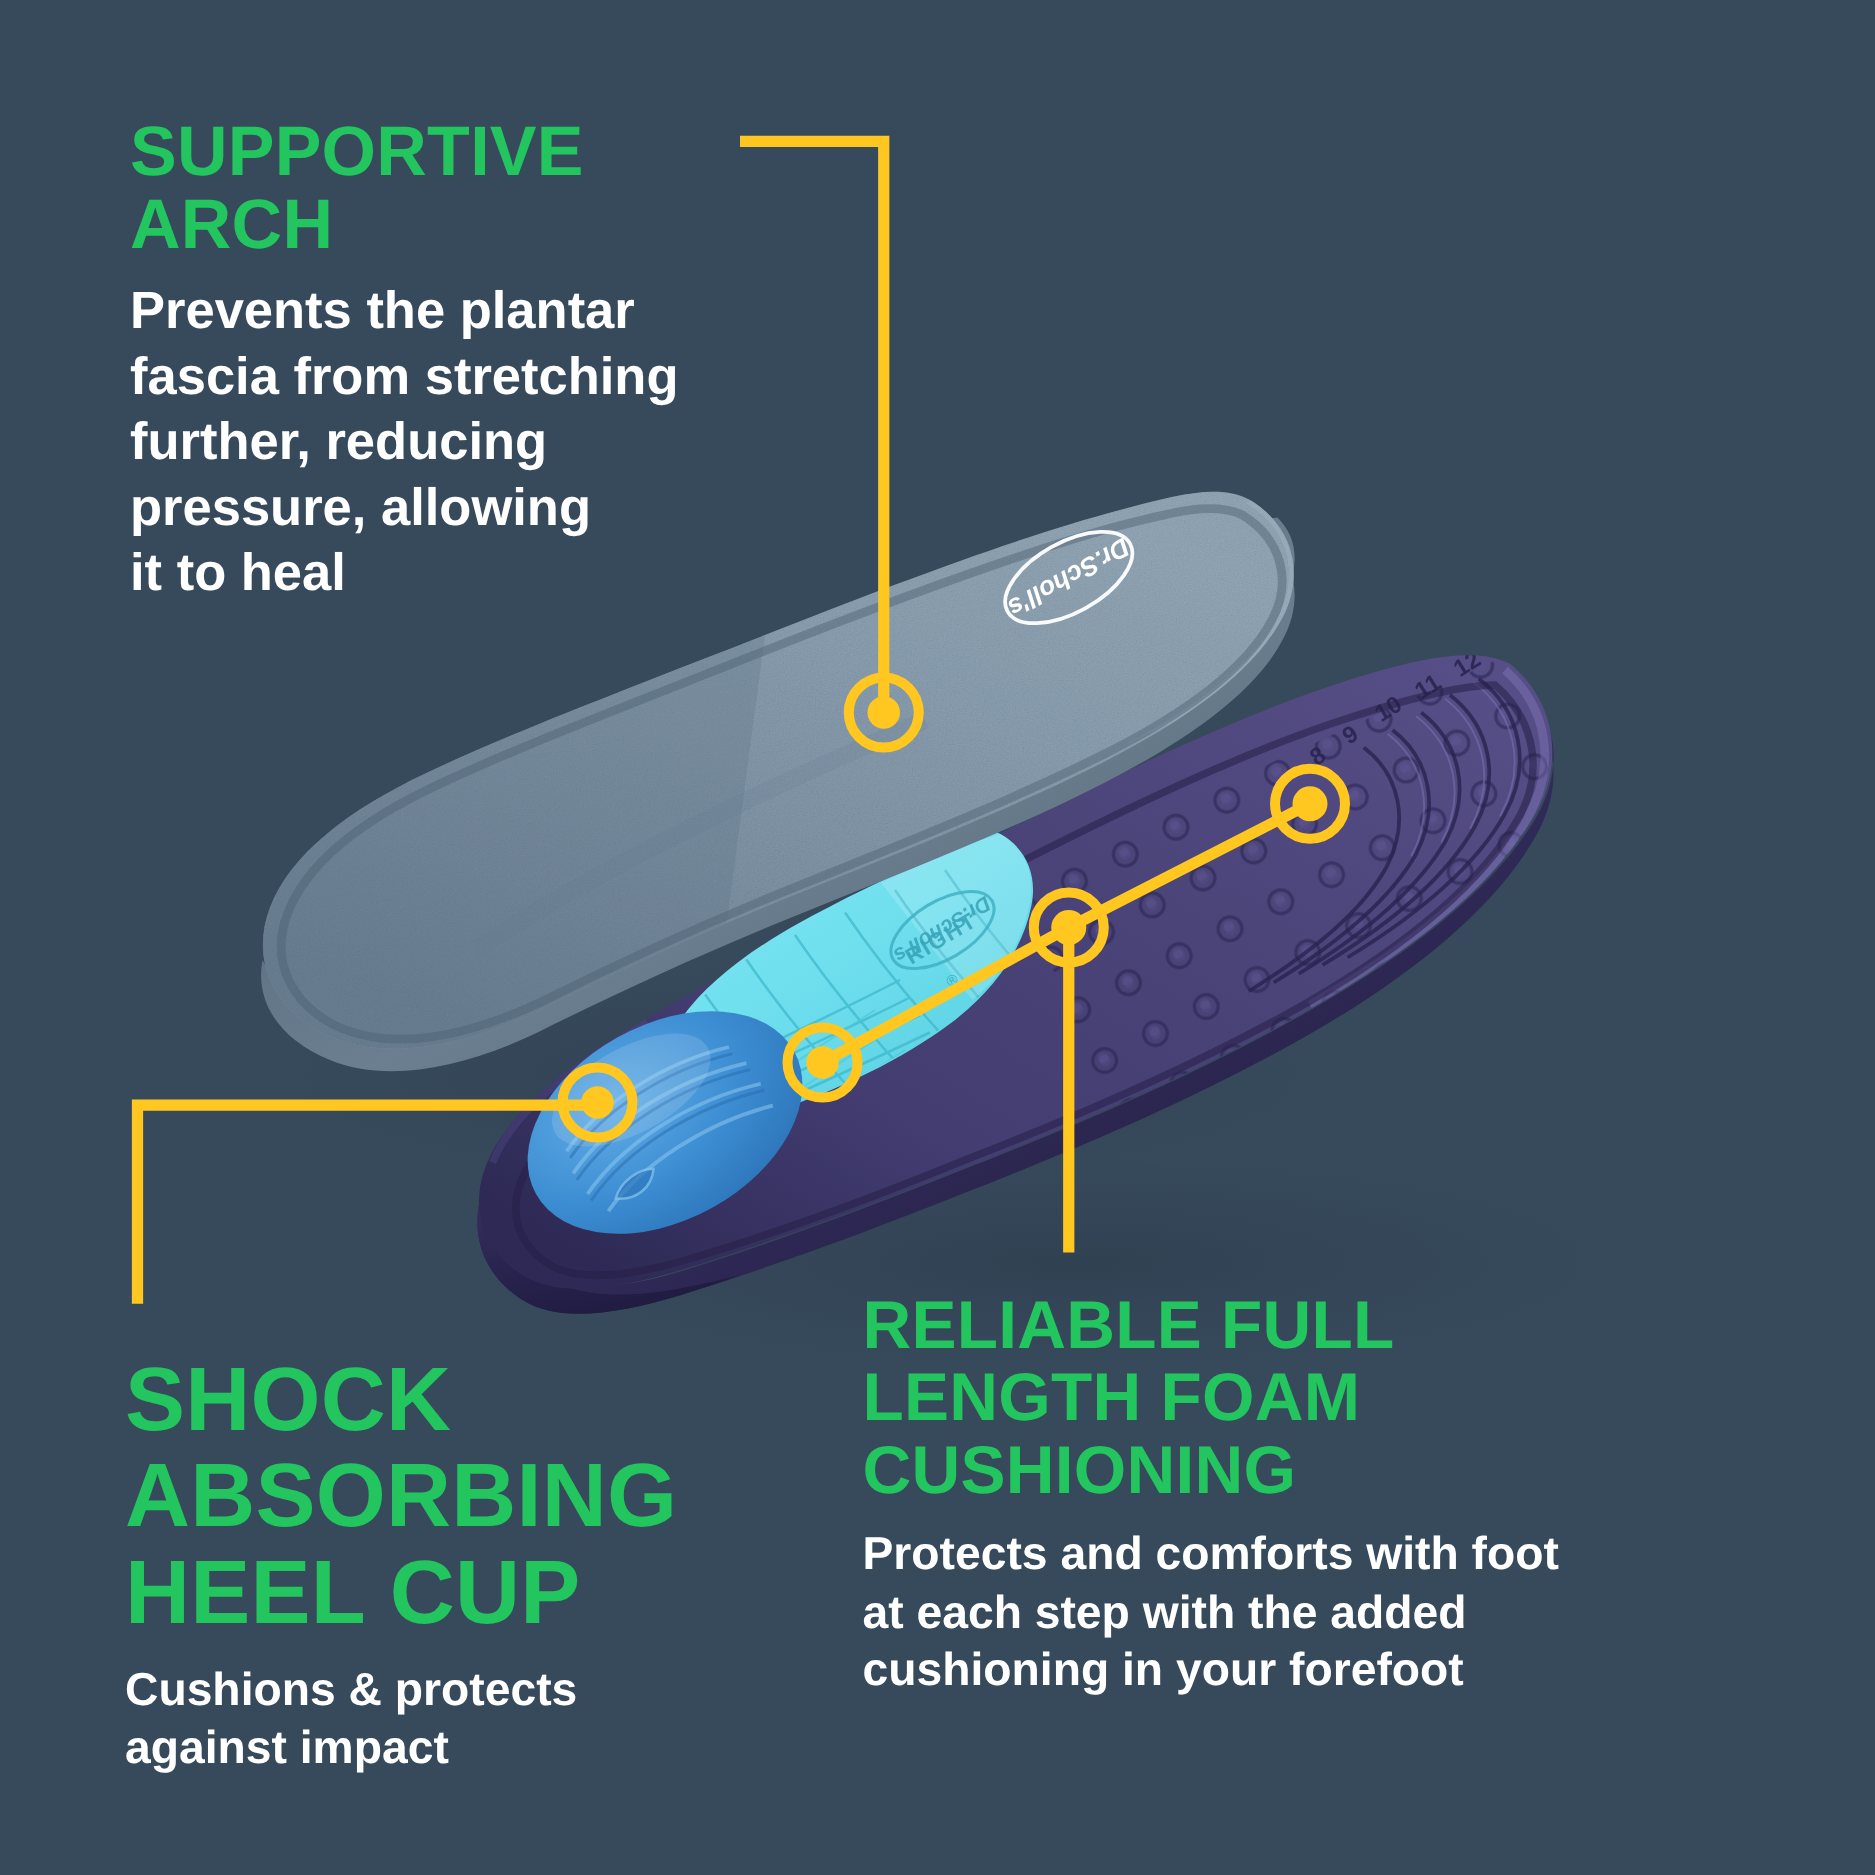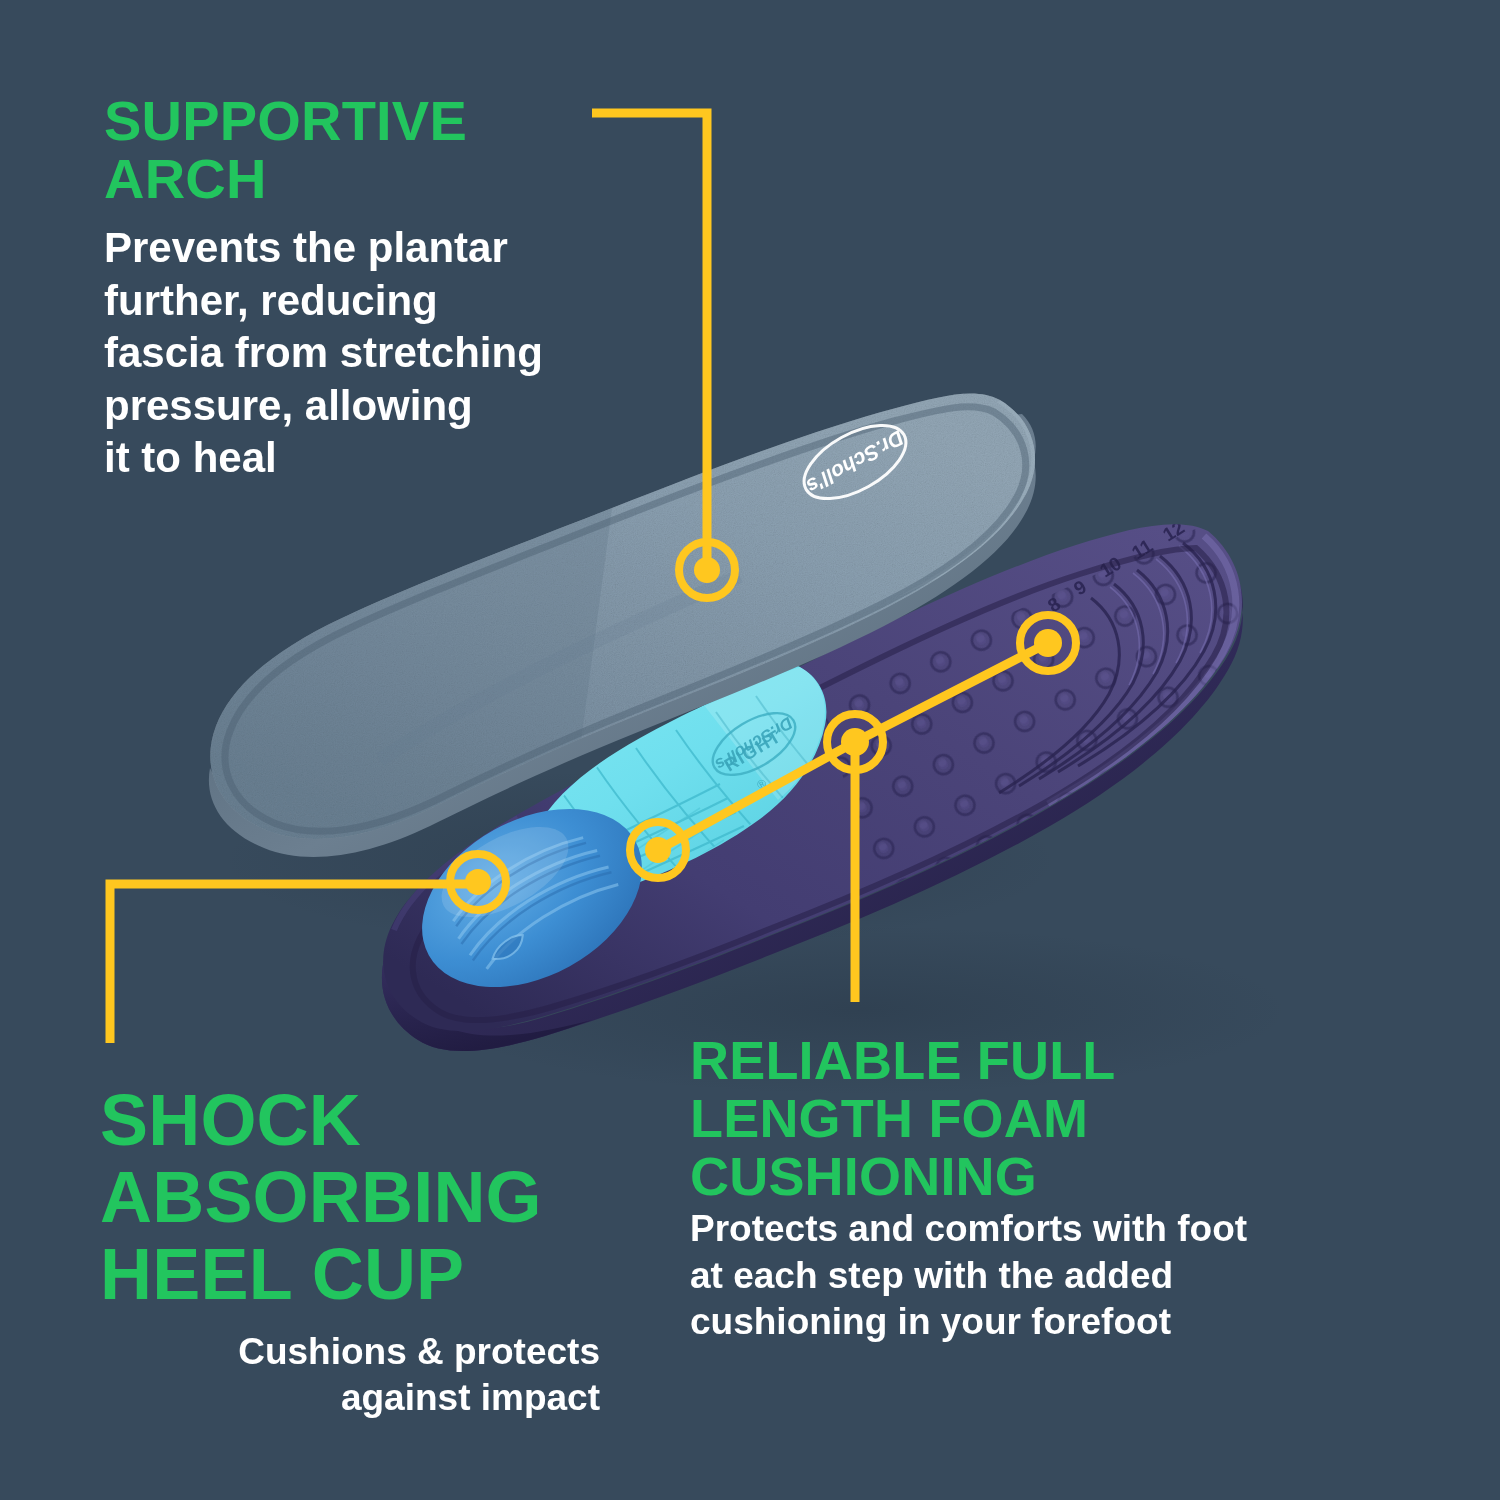--- a/index.html
+++ b/index.html
@@ -36,24 +36,24 @@
     line-height:1.22;
     margin:0;
   }
 
   #block-arch{left:104px;top:92px;width:520px;}
   #block-arch .heading{font-size:56px;}
   #block-arch .body{font-size:42px;line-height:1.25;}
 
   #block-heel{left:100px;top:1082px;width:500px;}
   #block-heel .heading{font-size:72px;line-height:1.07;margin-bottom:16px;}
-  #block-heel .body{font-size:37px;line-height:1.25;text-align:right;}
+  #block-heel .body{font-size:37px;line-height:1.25;}
 
   #block-foam{left:690px;top:1032px;width:730px;}
-  #block-foam .heading{font-size:54px;line-height:1.07;margin-bottom:1px;}
+  #block-foam .heading{font-size:54px;line-height:1.07;margin-bottom:15px;}
   #block-foam .body{font-size:37px;line-height:1.25;}
 
   .nowrapline{display:block;}
 </style>
 </head>
 <body>
 
 <div id="stage">
 
   <svg id="art" viewBox="0 0 1500 1500">
@@ -410,22 +410,22 @@
     </g>
   </svg>
 
   <div class="txtblock" id="block-arch">
     <h2 class="heading">
       <span class="nowrapline">SUPPORTIVE</span>
       <span class="nowrapline">ARCH</span>
     </h2>
     <p class="body">
       <span class="nowrapline">Prevents the plantar</span>
+      <span class="nowrapline">fascia from stretching</span>
       <span class="nowrapline">further, reducing</span>
-      <span class="nowrapline">fascia from stretching</span>
       <span class="nowrapline">pressure, allowing</span>
       <span class="nowrapline">it to heal</span>
     </p>
   </div>
 
   <div class="txtblock" id="block-heel">
     <h2 class="heading">
       <span class="nowrapline">SHOCK</span>
       <span class="nowrapline">ABSORBING</span>
       <span class="nowrapline">HEEL CUP</span>

